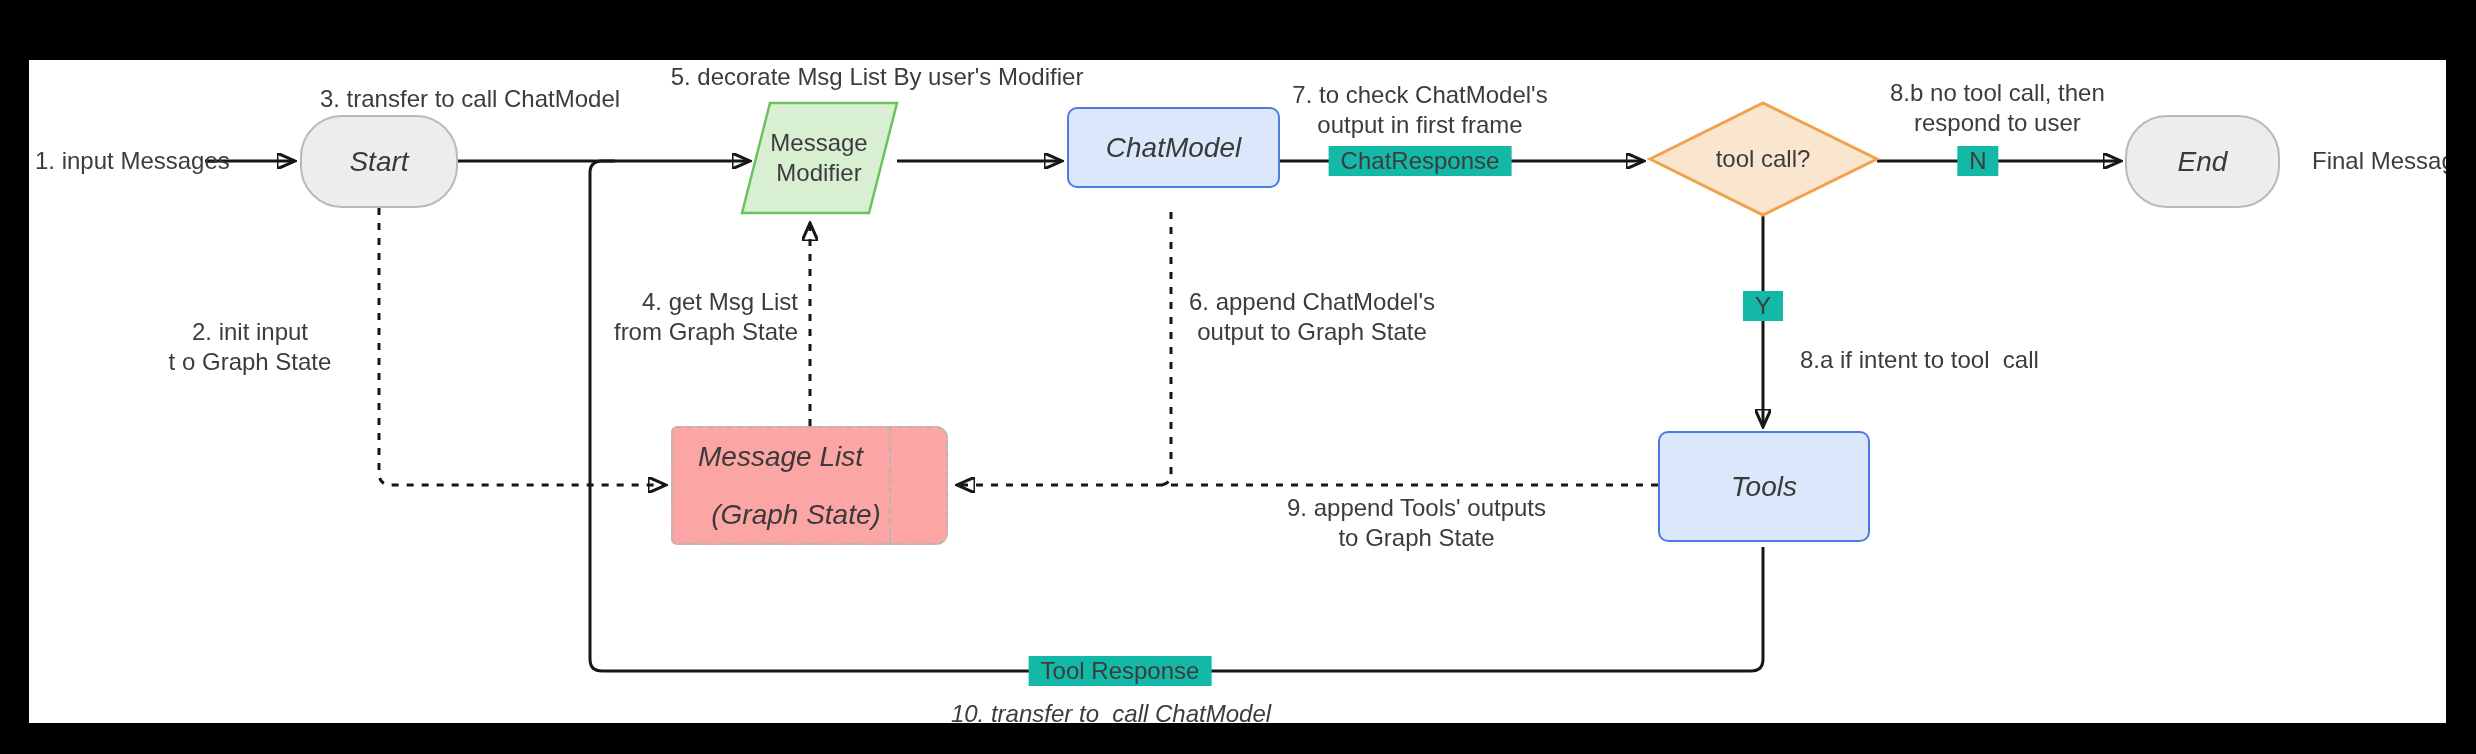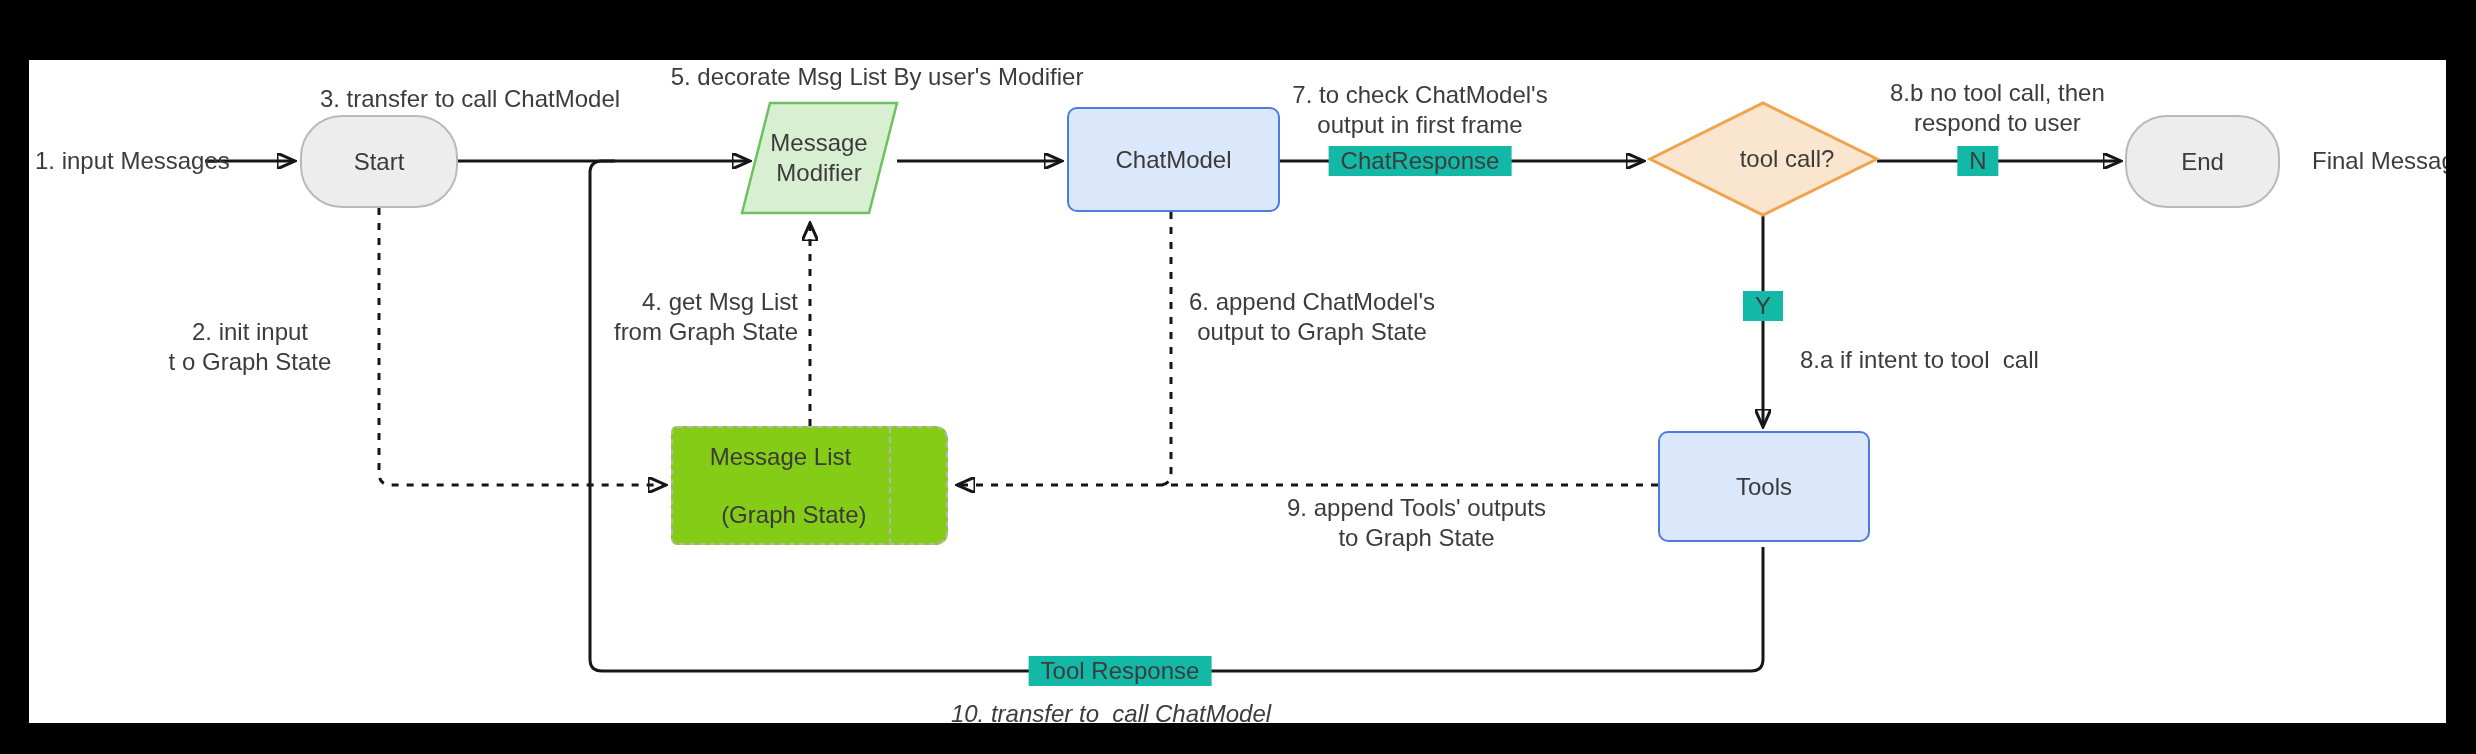--- a/index.html
+++ b/index.html
@@ -7,26 +7,26 @@
     position:relative; width:2476px; height:754px; background:#000;
     font-family:"Liberation Sans", sans-serif; color:#3c3c3c; overflow:hidden;
   }
   .surface { position:absolute; left:29px; top:60px; width:2417px; height:663px; background:#ffffff; z-index:1; }
   .wires { position:absolute; left:0; top:0; width:2476px; height:754px; z-index:2; }
   .wires line, .wires path { stroke:#161616; stroke-width:3; fill:none; }
   .dash { stroke-dasharray:7 8; }
 
   .node {
     position:absolute; display:flex; align-items:center; justify-content:center;
-    font-size:24px; line-height:29px; color:#3a3a3a; text-align:center;
-    box-sizing:border-box; z-index:3; white-space:pre;
+    font-size:28px; line-height:29px; color:#3a3a3a; text-align:center;
+    box-sizing:border-box; z-index:3; white-space:pre;font-style:italic;
   }
   .pill  { background:#ededed; border:2.5px solid #b9b9b9; border-radius:42px; }
   .blue  { background:#dbe7fb; border:2.5px solid #4c7ce0; border-radius:10px; }
-  .mlist { background:#84cc16; border:2.5px dashed #b5b5b5; border-radius:6px 12px 12px 6px; padding-right:58px; }
+  .mlist { background:#fca5a5; border:2.5px dashed #b5b5b5; border-radius:6px 12px 12px 6px; padding-right:58px; }
   .mlist .divider { position:absolute; top:-1px; bottom:-1px; right:55px; border-left:2.5px dashed #b5b5b5; }
 
   .lbl { position:absolute; font-size:24px; line-height:30px; white-space:pre; z-index:5; color:#3c3c3c;text-align:center; }
   .center  { transform:translate(-50%,-50%); text-align:center; }
   .vcenter { transform:translateY(-50%); }
   .onwire  { background:#14b8a6; padding:0 12px; }
 
   .bar { position:absolute; background:#000; z-index:9; }
   .bar-top    { left:0; top:0; width:2476px; height:60px; }
   .bar-bottom { left:0; top:723px; width:2476px; height:31px; }
@@ -61,41 +61,41 @@
     <path class="dash" d="M 1658,485 L 958,485" marker-end="url(#arw)"></path>
 
     <polygon points="742,213 770,103 897,103 869,213" fill="#d9efd2" stroke="#6cc260" stroke-width="2.5"></polygon>
     <polygon points="1650,159 1763,103 1877,159 1763,215" fill="#fae6ce" stroke="#f0a24c" stroke-width="3"></polygon>
   </svg>
 
   <div class="node pill" style="left:300px; top:115px; width:158px; height:93px;">
     <span>Start</span>
   </div>
 
-  <div class="node blue" style="left:1067px; top:107px; width:213px; height:105px;">
+  <div class="node blue" style="left:1067px; top:107px; width:213px; height:81px;">
     <span>ChatModel</span>
   </div>
 
   <div class="node pill" style="left:2125px; top:115px; width:155px; height:93px;">
     <span>End</span>
   </div>
 
   <div class="node mlist" style="left:671px; top:426px; width:277px; height:119px;">
     <span class="divider"></span>
     <span><span>Message List</span><br>
     <span>(Graph State)</span></span>
   </div>
 
   <div class="node blue" style="left:1658px; top:431px; width:212px; height:111px;">
     <span>Tools</span>
   </div>
 
   <div class="lbl center" style="left:819px; top:158px;"><span>Message</span><br><span>Modifier</span></div>
 
-  <div class="lbl center" style="left:1763px; top:159px;margin-left:24px;">tool call?</div>
+  <div class="lbl center" style="left:1763px; top:159px;">tool call?</div>
 
   <div class="lbl vcenter" style="left:35px; top:161px;">1. input Messages</div>
 
   <div class="lbl center" style="left:470px; top:91px;margin-top:8px;">3. transfer to call ChatModel</div>
 
   <div class="lbl center" style="left:877px; top:77px;">5. decorate Msg List By user's Modifier</div>
 
   <div class="lbl center" style="left:1420px; top:110px;"><span>7. to check ChatModel's</span><br><span>output in first frame</span></div>
 
   <div class="lbl center onwire" style="left:1420px; top:161px;">ChatResponse</div>

